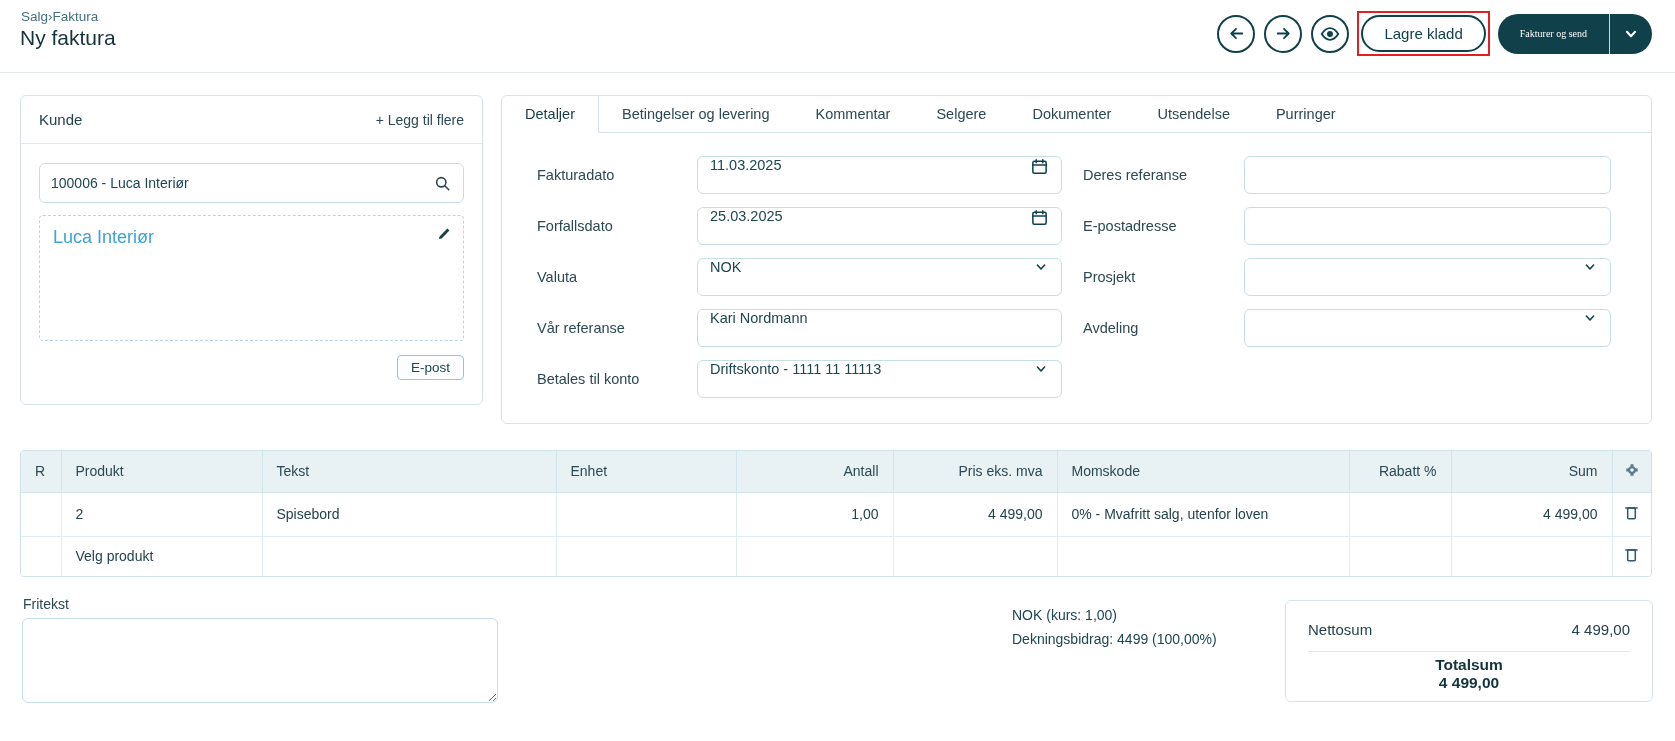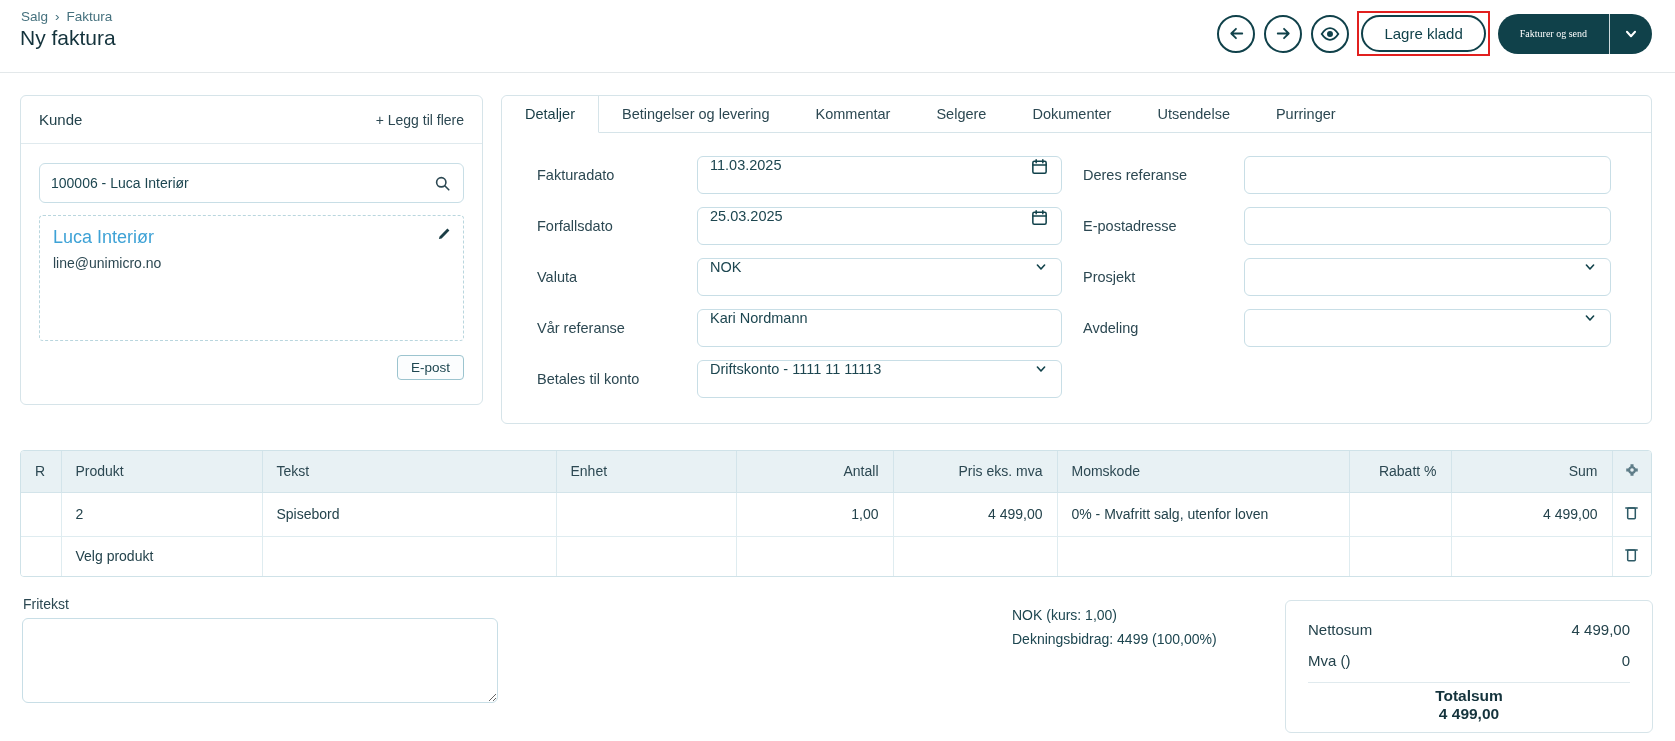--- a/index.html
+++ b/index.html
@@ -1,21 +1,21 @@
 <!DOCTYPE html>
 <html><head>
 <meta charset="utf-8">
 <style>
   * { margin:0; padding:0; box-sizing:border-box; }
   html,body { background:#fff; }
   body { font-family:"Liberation Sans","DejaVu Sans",sans-serif; color:#2c4852; }
   .page { position:relative; width:1675px; height:741px; background:#fff; overflow:hidden; }
 
   
-  .breadcrumb { position:absolute; left:21px; top:9px; font-size:13.5px; color:#45717e; display:flex; gap:7px; align-items:center; }
+  .breadcrumb { position:absolute; left:21px; top:9px; font-size:13.5px; color:#45717e; display:flex; align-items:center; }
   .breadcrumb span { cursor:pointer; }
   .page-title { position:absolute; left:20px; top:26px; font-size:21px; font-weight:500; color:#14333c; }
 
   .toolbar { position:absolute; top:11px; right:23px; display:flex; align-items:center; }
   .circle-btn { width:38px; height:38px; border:2px solid #10414a; border-radius:50%; background:#fff;
     display:flex; align-items:center; justify-content:center; margin-left:9px; cursor:pointer; }
   .annotation { margin-left:8px; border:2px solid #e1201f; padding:2px; display:flex; }
   .pill-btn { height:37px; padding:0 21px; border:2px solid #10414a; border-radius:19px; background:#fff;
     color:#10414a; font-size:15px; display:flex; align-items:center; cursor:pointer; white-space:nowrap; }
   .primary-btn { margin-left:8px; height:40px; border-radius:20px; background:#10414a; color:#fff;
@@ -154,21 +154,20 @@
         <input value="100006 - Luca Interiør" style="">
         <span class="icon-btn">
           <svg width="19" height="19" viewBox="0 0 20 20" fill="none" stroke="#2c4852" stroke-width="1.7" stroke-linecap="round">
               <circle cx="8.7" cy="8.7" r="4.9"></circle>
               <path d="m12.4 12.4 4.2 4.2"></path>
             </svg>
         </span>
       </div>
       <div class="cust-box">
         <div class="cust-name">Luca Interiør</div>
-        <div class="cust-mail">line@unimicro.no</div>
         <span class="cust-edit icon-btn">
           <span>
             <svg width="17" height="17" viewBox="0 0 20 20">
                 <path d="M3.4 16.6l.8-3.2 9.2-9.2 2.4 2.4-9.2 9.2-3.2.8z" fill="#1c3e46"></path>
               </svg>
           </span>
         </span>
       </div>
       <div class="chip-row">
         <span class="chip">E-post</span>
@@ -373,24 +372,20 @@
   <div class="notes">
     <div>NOK (kurs: 1,00)</div>
     <div>Dekningsbidrag: 4499 (100,00%)</div>
   </div>
 
   <div class="summary">
     <div class="sum-row">
       <span>Nettosum</span>
       <span>4 499,00</span>
     </div>
-    <div class="sum-row">
-      <span>Mva ()</span>
-      <span>0</span>
-    </div>
     <div class="sum-div"></div>
     <div class="sum-row total">
       <span>Totalsum</span>
       <span>4 499,00</span>
     </div>
   </div>
 
 </div>
 
 </body></html>

